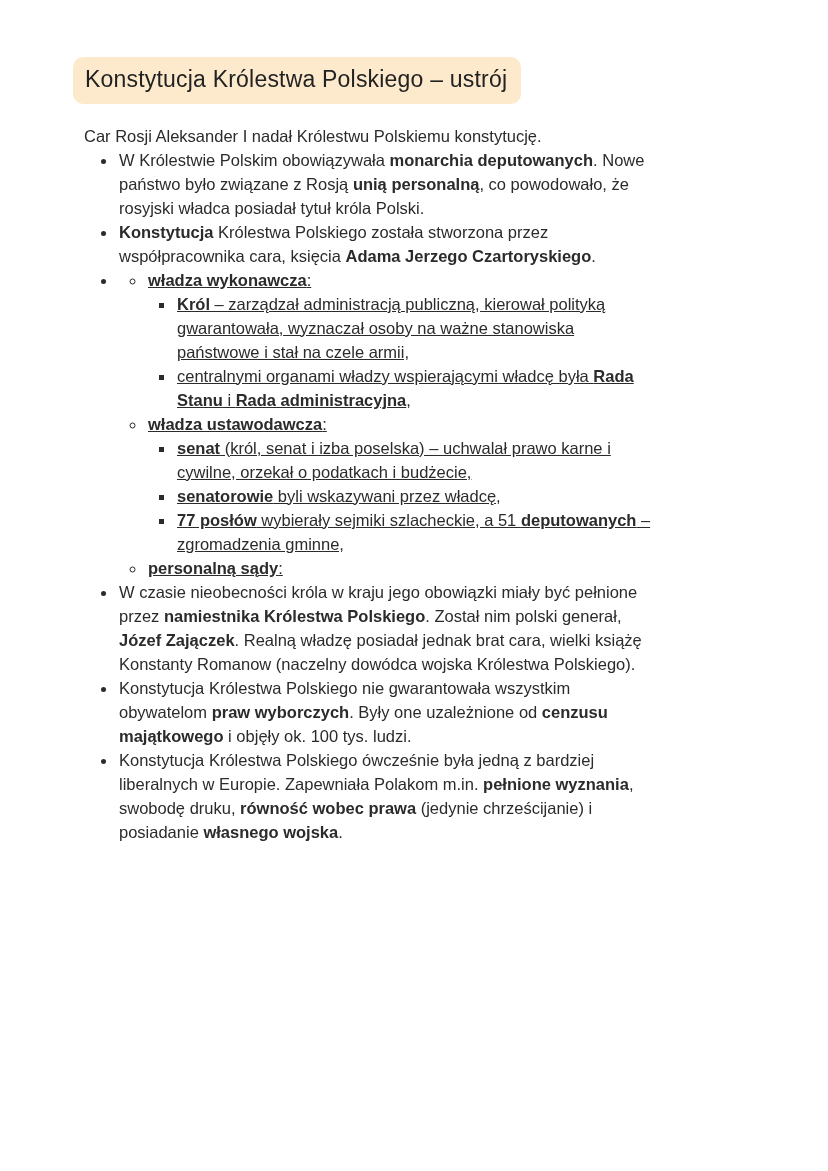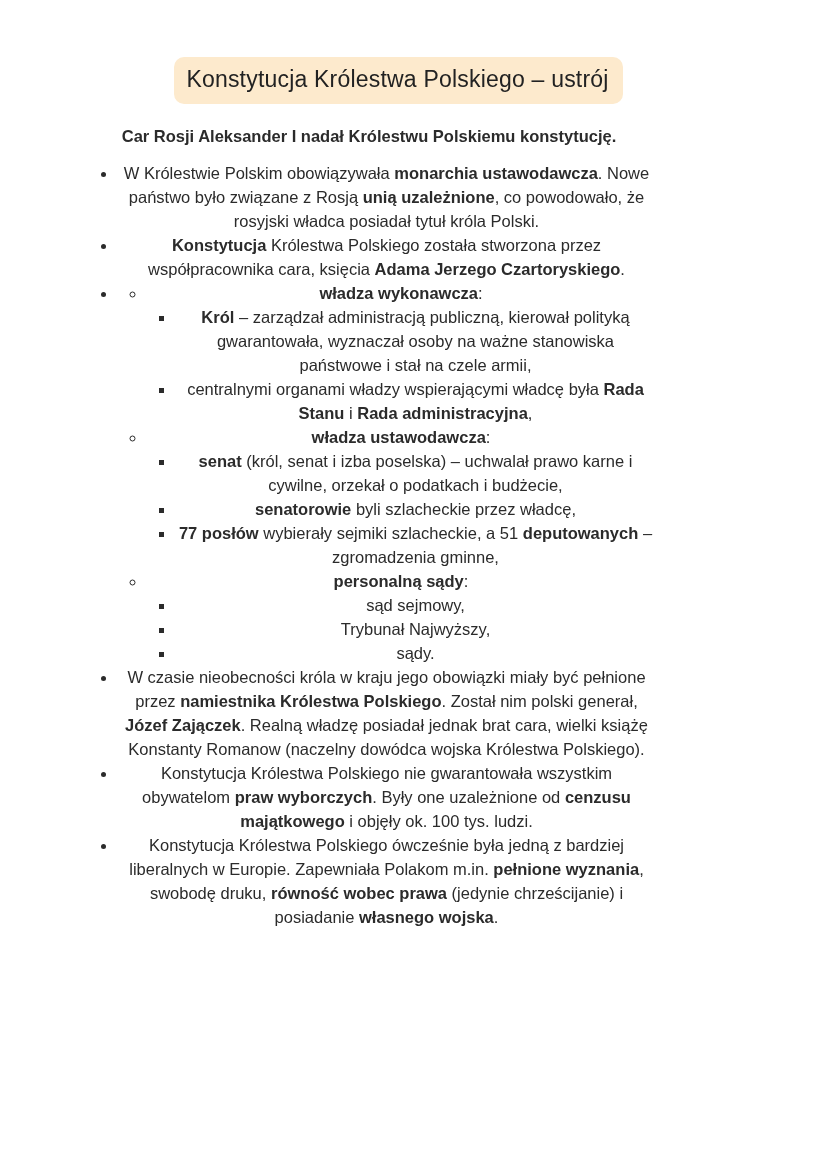--- a/index.html
+++ b/index.html
@@ -12,74 +12,69 @@
   body{
     width:828px;height:1171px;
     font-family:"Liberation Sans","DejaVu Sans",sans-serif;
     color:var(--text);
     overflow:hidden;
   }
   .page{
     width:724px;height:1171px;
     background:var(--page-bg);
     position:relative;
-    text-align:center;
   }
   .title-badge{
     display:inline-block;
     margin:57px 0 0 73px;
     background:var(--highlight);
     border-radius:10px;
     padding:9px 14px 10px 12px;
     font-size:23px;
     line-height:1.2;
     color:#222222;
     letter-spacing:0.2px;
   }
   .content{
     margin:20px 70px 0 84px;
     font-size:16.5px;
     line-height:24px;
   }
-  .intro{margin-bottom:13px;font-weight:bold;}
+  .intro{margin-bottom:0;}
   .b{font-weight:bold;}
   ul{list-style-position:outside;margin:0;}
   ul.lvl1{list-style-type:disc;padding-left:33px;}
-  ul.lvl2{list-style-type:circle;padding-left:27px;}
+  ul.lvl2{list-style-type:circle;padding-left:27px;text-decoration:underline;}
   ul.lvl3{list-style-type:square;padding-left:27px;}
   ul.lvl3 li::marker,ul.lvl2 li::marker,ul.lvl1 li::marker{font-size:0.95em;}
   li{padding-left:2px;}
 </style>
 </head>
 <body>
 
 <div class="page">
   <div class="title-badge">Konstytucja Królestwa Polskiego – ustrój</div>
 
   <div class="content">
     <p class="intro"><span>Car Rosji Aleksander I nadał Królestwu Polskiemu konstytucję.</span></p>
     <div>
         <ul class="lvl1">
-          <li><span>W Królestwie Polskim obowiązywała </span><span class="b">monarchia ustawodawcza</span><span>. Nowe państwo było związane z Rosją </span><span class="b">unią uzależnione</span><span>, co powodowało, że rosyjski władca posiadał tytuł króla Polski.</span></li>
+          <li><span>W Królestwie Polskim obowiązywała </span><span class="b">monarchia deputowanych</span><span>. Nowe państwo było związane z Rosją </span><span class="b">unią personalną</span><span>, co powodowało, że rosyjski władca posiadał tytuł króla Polski.</span></li>
           <li><span class="b">Konstytucja</span><span> Królestwa Polskiego została stworzona przez współpracownika cara, księcia </span><span class="b">Adama Jerzego Czartoryskiego</span><span>.</span></li>
           <li><ul class="lvl2">
               <li><span class="b">władza wykonawcza</span><span>:</span><ul class="lvl3">
                   <li><span class="b">Król</span><span> – zarządzał administracją publiczną, kierował polityką gwarantowała, wyznaczał osoby na ważne stanowiska państwowe i stał na czele armii,</span></li>
                   <li><span>centralnymi organami władzy wspierającymi władcę była </span><span class="b">Rada Stanu</span><span> i </span><span class="b">Rada administracyjna</span><span>,</span></li>
                 </ul></li>
               <li><span class="b">władza ustawodawcza</span><span>:</span><ul class="lvl3">
                   <li><span class="b">senat</span><span> (król, senat i izba poselska) – uchwalał prawo karne i cywilne, orzekał o podatkach i budżecie,</span></li>
-                  <li><span class="b">senatorowie</span><span> byli szlacheckie przez władcę,</span></li>
+                  <li><span class="b">senatorowie</span><span> byli wskazywani przez władcę,</span></li>
                   <li><span class="b">77 posłów</span><span> wybierały sejmiki szlacheckie, a 51 </span><span class="b">deputowanych</span><span> – zgromadzenia gminne,</span></li>
                 </ul></li>
-              <li><span class="b">personalną sądy</span><span>:</span><ul class="lvl3">
-                  <li><span>sąd sejmowy,</span></li>
-                  <li><span>Trybunał Najwyższy,</span></li>
-                  <li><span>sądy.</span></li>
-                </ul></li>
+              <li><span class="b">personalną sądy</span><span>:</span></li>
             </ul></li>
           <li><span>W czasie nieobecności króla w kraju jego obowiązki miały być pełnione przez </span><span class="b">namiestnika Królestwa Polskiego</span><span>. Został nim polski generał, </span><span class="b">Józef Zajączek</span><span>. Realną władzę posiadał jednak brat cara, wielki książę Konstanty Romanow (naczelny dowódca wojska Królestwa Polskiego).</span></li>
           <li><span>Konstytucja Królestwa Polskiego nie gwarantowała wszystkim obywatelom </span><span class="b">praw wyborczych</span><span>. Były one uzależnione od </span><span class="b">cenzusu majątkowego</span><span> i objęły ok. 100 tys. ludzi.</span></li>
           <li><span>Konstytucja Królestwa Polskiego ówcześnie była jedną z bardziej liberalnych w Europie. Zapewniała Polakom m.in. </span><span class="b">pełnione wyznania</span><span>, swobodę druku, </span><span class="b">równość wobec prawa</span><span> (jedynie chrześcijanie) i posiadanie </span><span class="b">własnego wojska</span><span>.</span></li>
         </ul>
       </div>
   </div>
 </div>
 
 </body></html>

